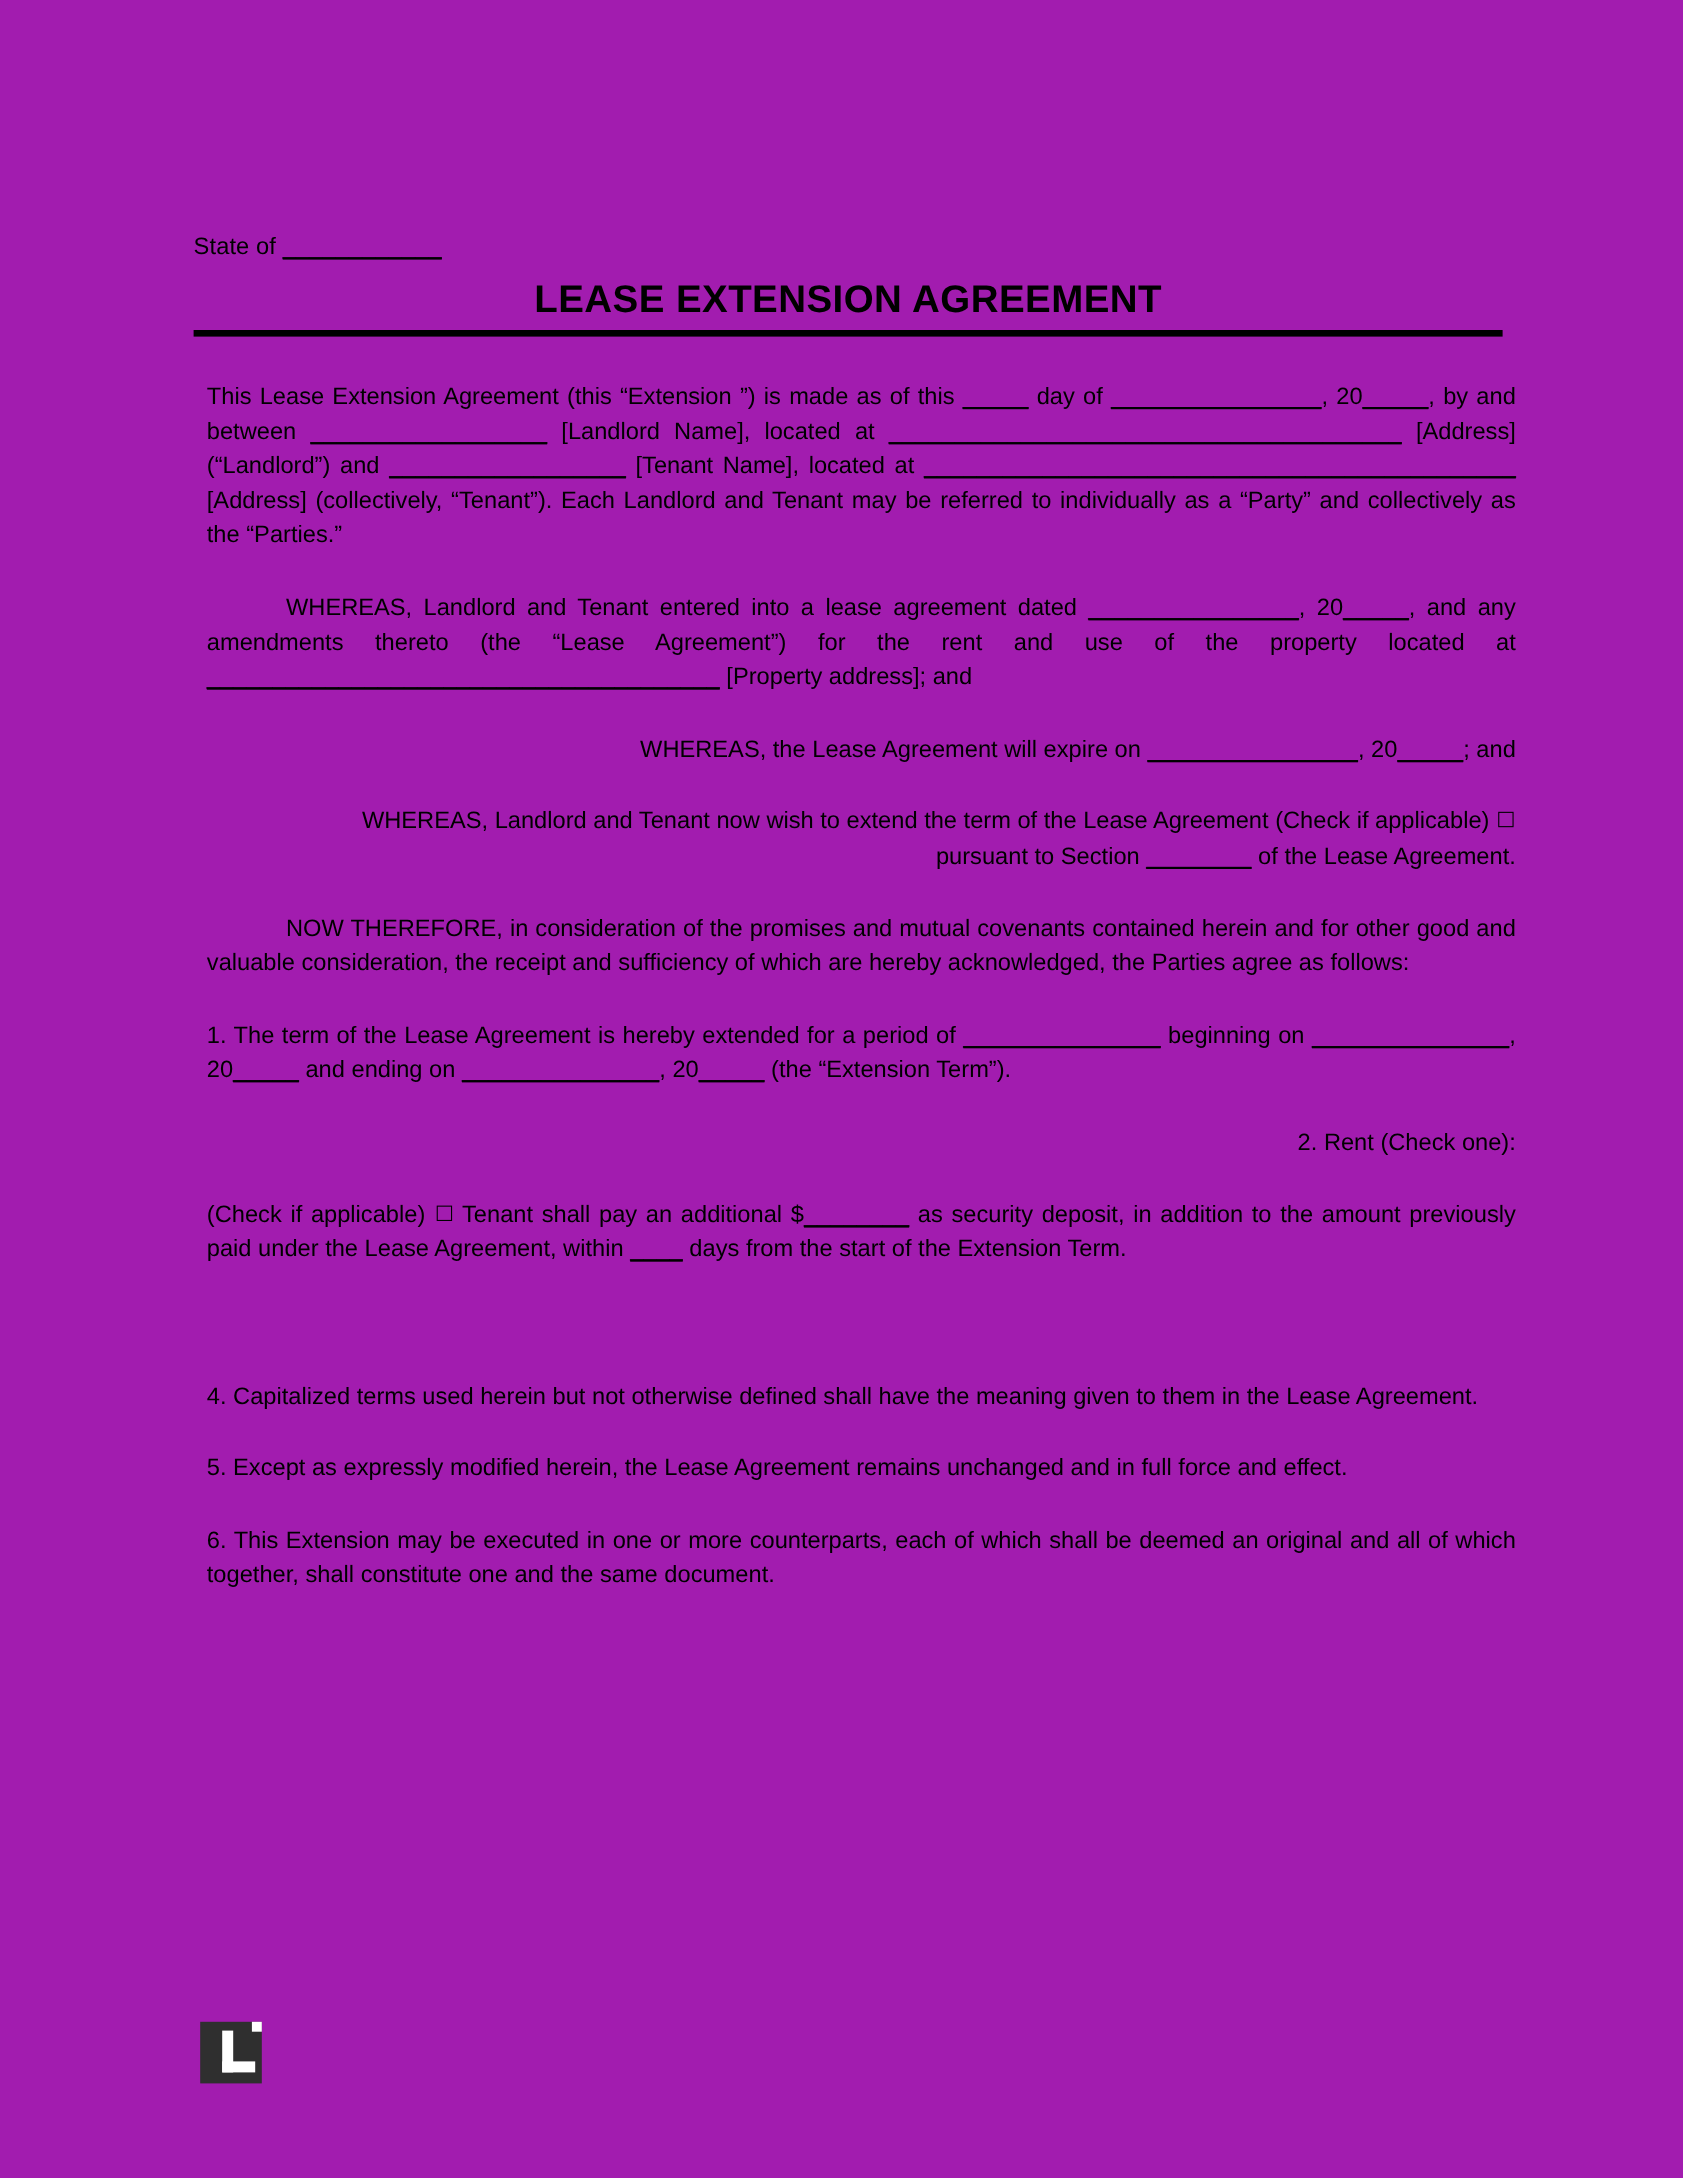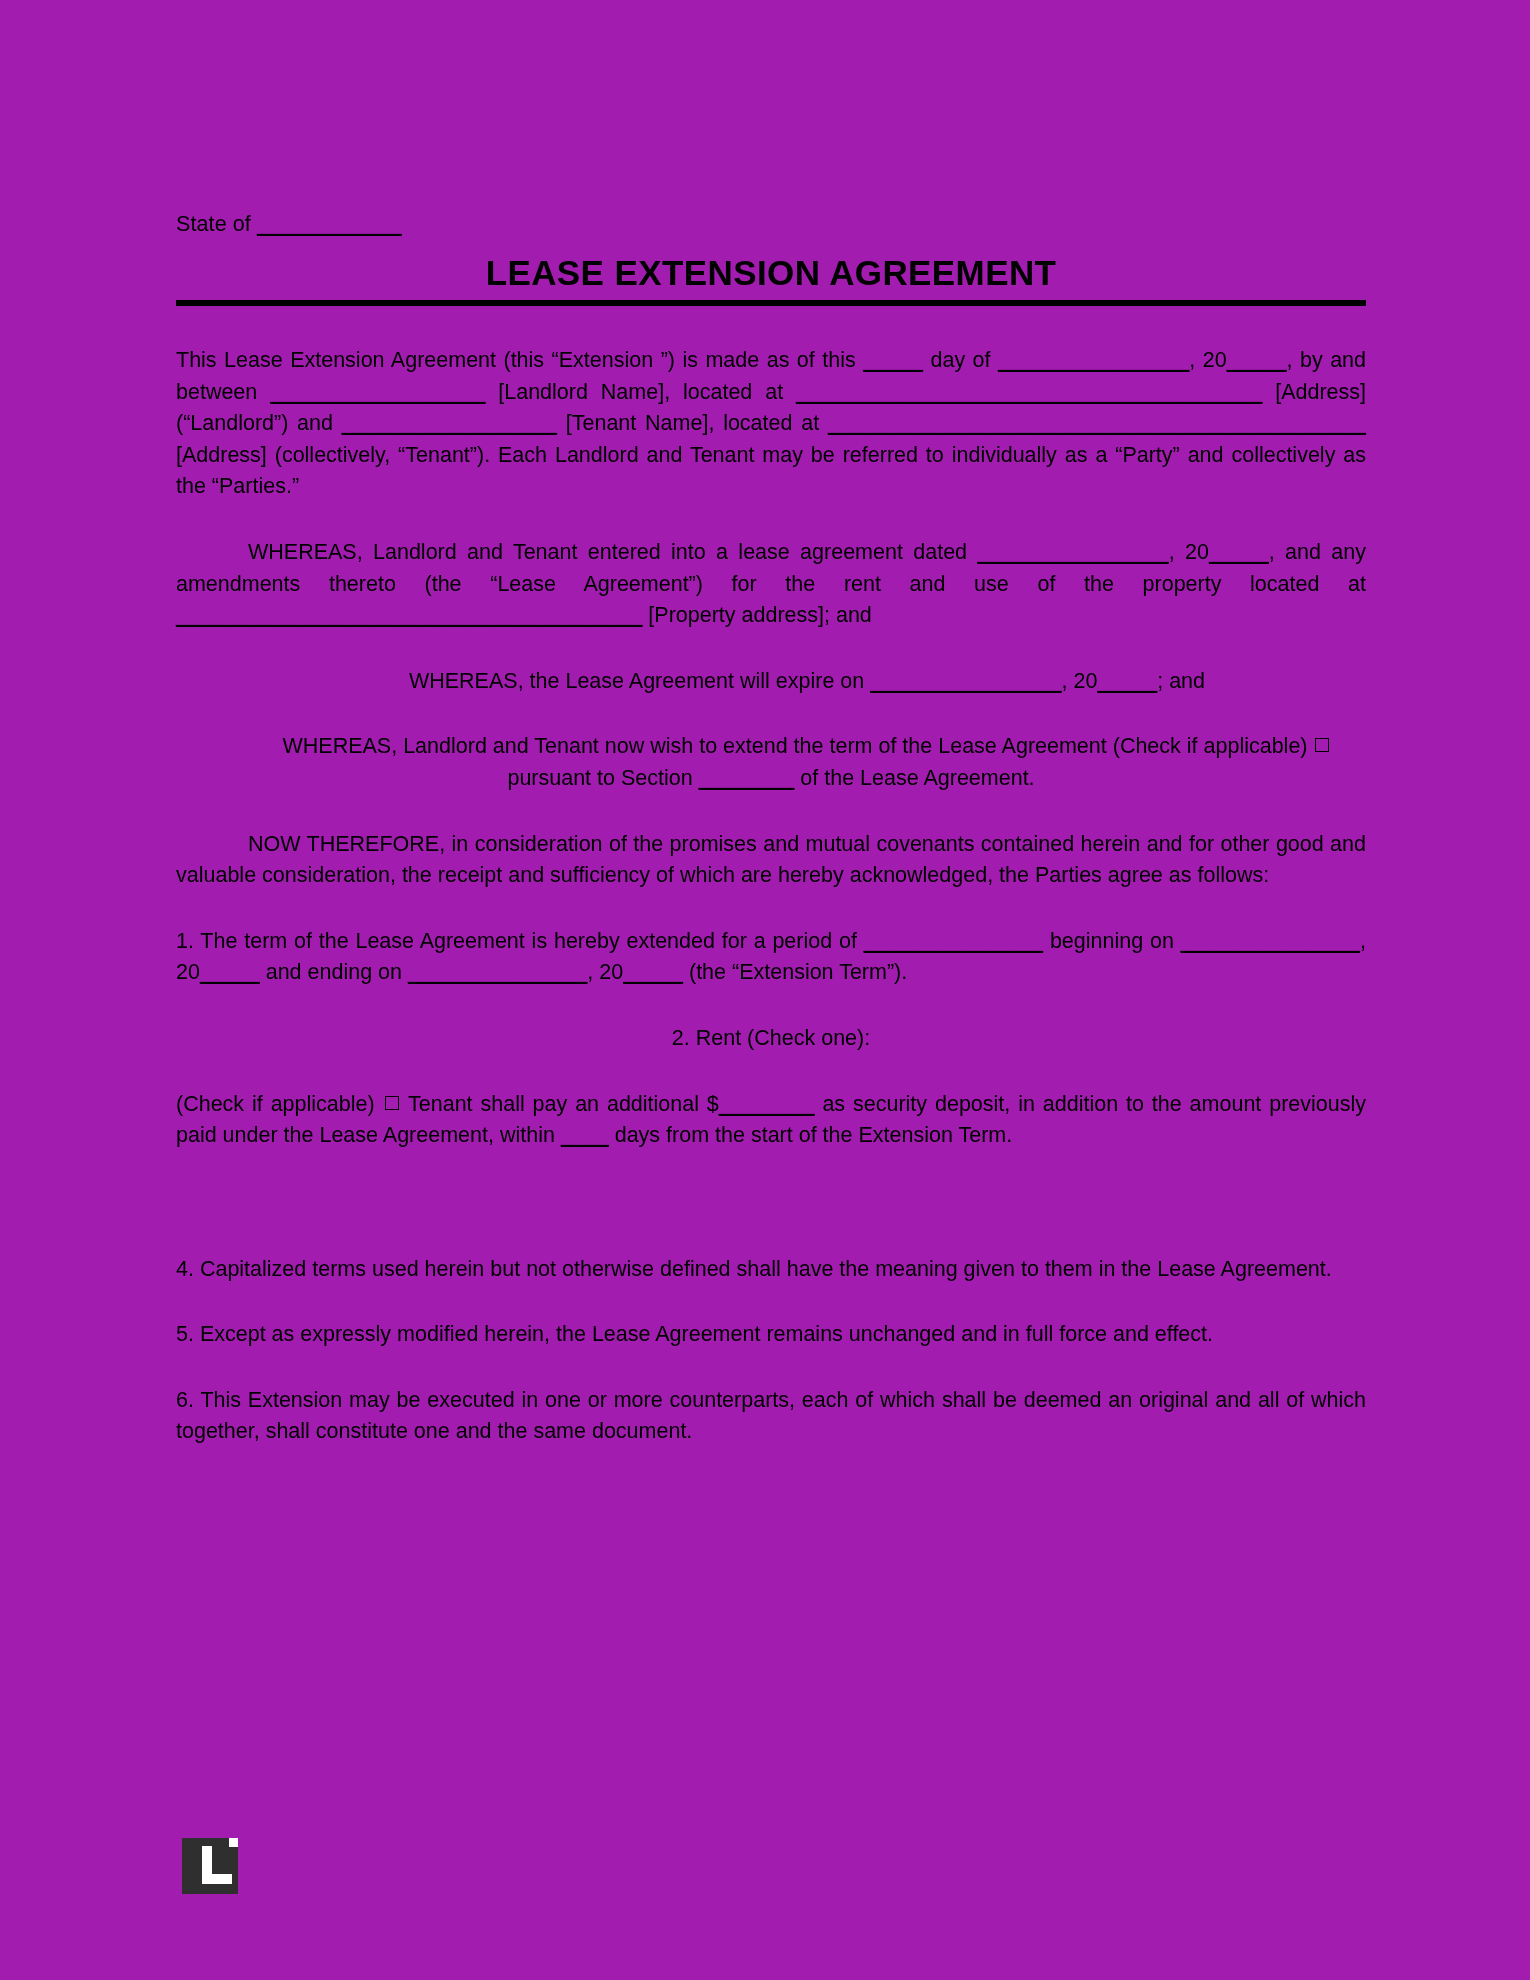--- a/index.html
+++ b/index.html
@@ -51,36 +51,36 @@
     left: 176px;
     top: 300px;
     width: 1190px;
     height: 6px;
     background: #000000;
   }
 
   
   .body-block {
     position: absolute;
-    left: 176px;
+    left: 188px;
     top: 345px;
     width: 1190px;
     font-size: 21.5px;
     line-height: 31.6px;
   }
 
   p.para {
     margin: 0 0 0 0;
     text-align: justify;
     text-justify: inter-word;
     hyphens: none;
   }
 
   p.para.nojust {
-    text-align: center;
+    text-align: right;
   }
   .gap-md { height: 34px; }
 
   .indent { display: inline-block; width: 72px; }
 
   
   .fill {
     text-decoration: underline;
     text-decoration-thickness: 1.6px;
     text-underline-offset: 3px;

